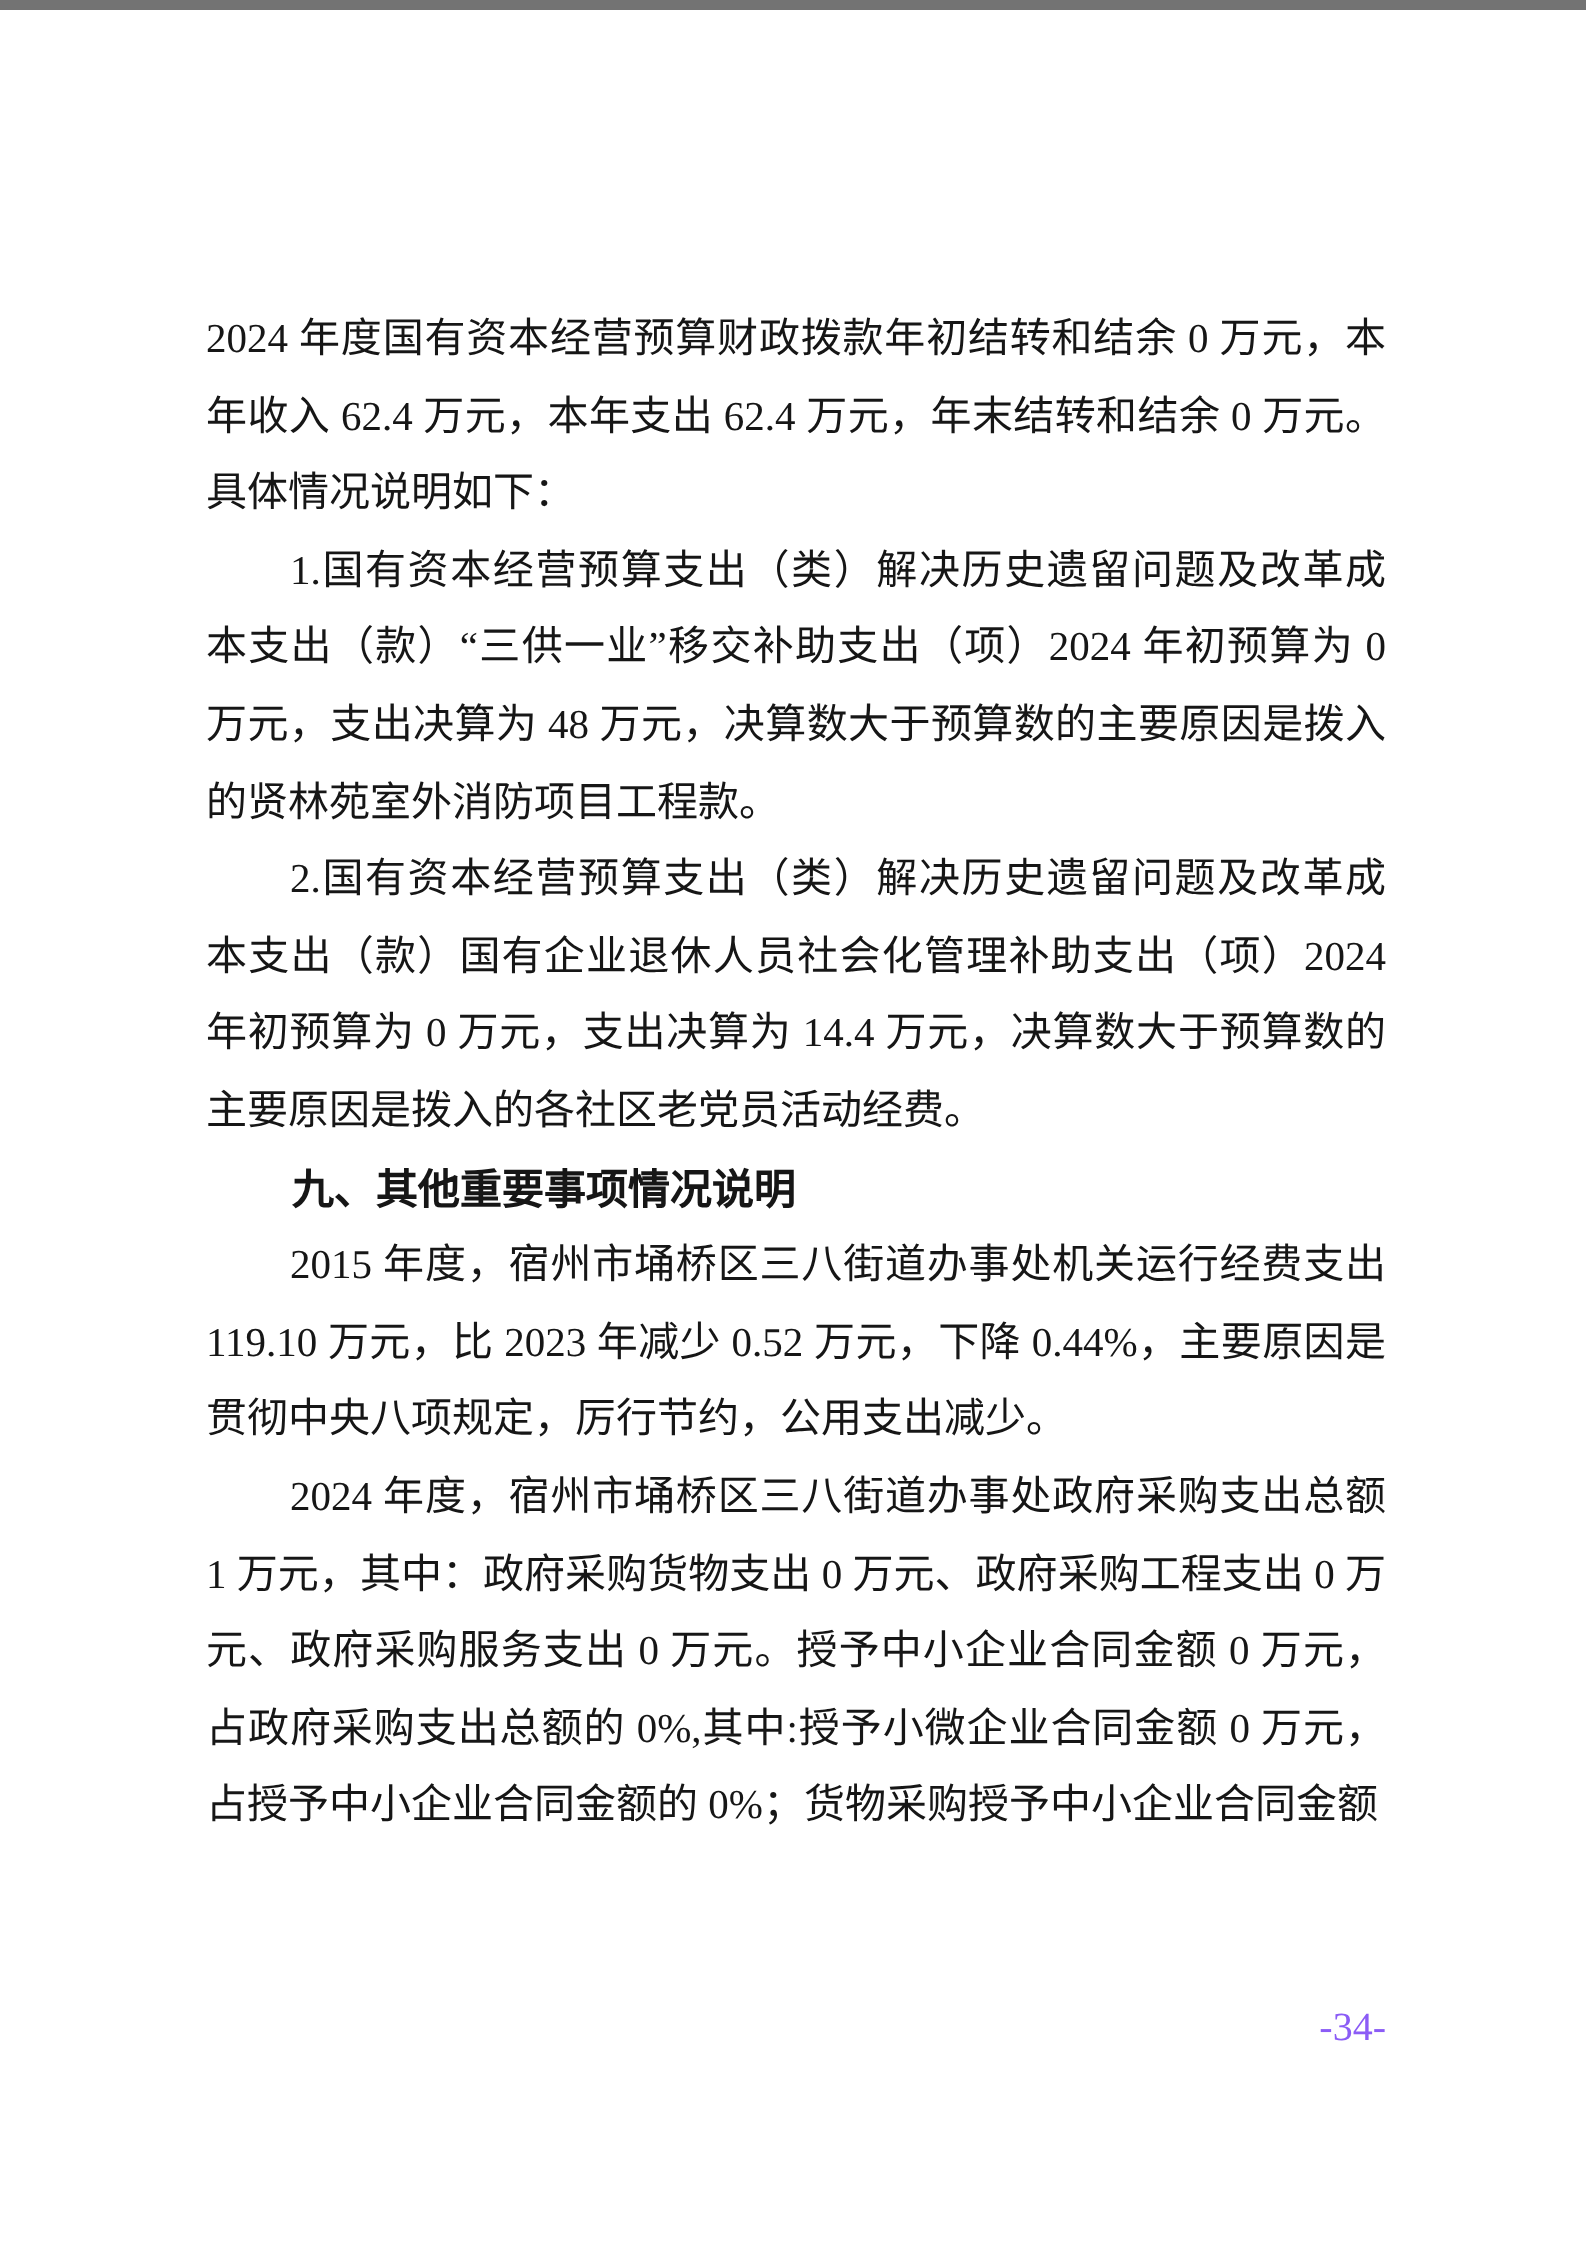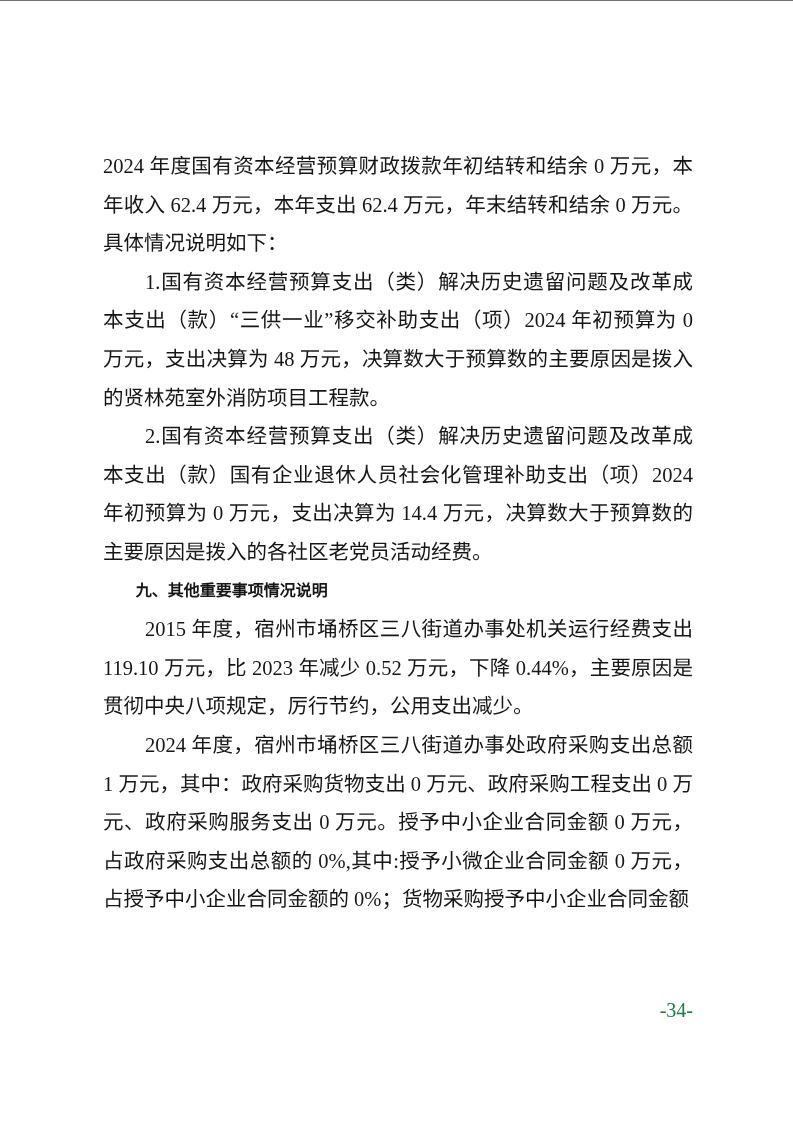--- a/index.html
+++ b/index.html
@@ -7,52 +7,52 @@
     padding: 0;
     background: #ffffff;
   }
   .page {
     position: relative;
     width: 793px;
     height: 1122px;
     background: #ffffff;
     box-sizing: border-box;
     padding: 146px 100px 0 103px;
-    border-top: 1px solid #737373;
+    border-top: 5px solid #737373;
     font-family: "Liberation Serif", "DejaVu Serif", serif;
     color: #161616;
     overflow: hidden;
   }
   .para {
     margin: 0;
     font-size: 20.5px;
     line-height: 38.6px;
     text-align: justify;
     text-justify: inter-character;
   }
   .indent {
     text-indent: 2.05em;
   }
   .bold-run {
     font-weight: 400;
   }
   .heading {
     margin: 0;
-    font-size: 16px;
+    font-size: 21px;
     line-height: 38.6px;
     font-weight: 700;
     text-indent: 2.05em;
   }
   .page-number {
     position: absolute;
     top: 998px;
     right: 100px;
     font-size: 20px;
     line-height: 22px;
-    color: #15803d;
+    color: #8b5cf6;
   }
 </style>
 </head>
 <body>
 
 <div class="page">
 
   <p class="para">2024 年度国有资本经营预算财政拨款年初结转和结余 0 万元，本年收入 62.4 万元，本年支出 62.4 万元，年末结转和结余 0 万元。具体情况说明如下：</p>
 
   <p class="para indent"><span class="bold-run">1.国有资本经营预算支出（类）解决历史遗留问题及改革成本支出（款）“三供一业”移交补助支出（项）</span><span>2024 年初预算为 0 万元，支出决算为 48 万元，决算数大于预算数的主要原因是拨入的贤林苑室外消防项目工程款。</span></p>

